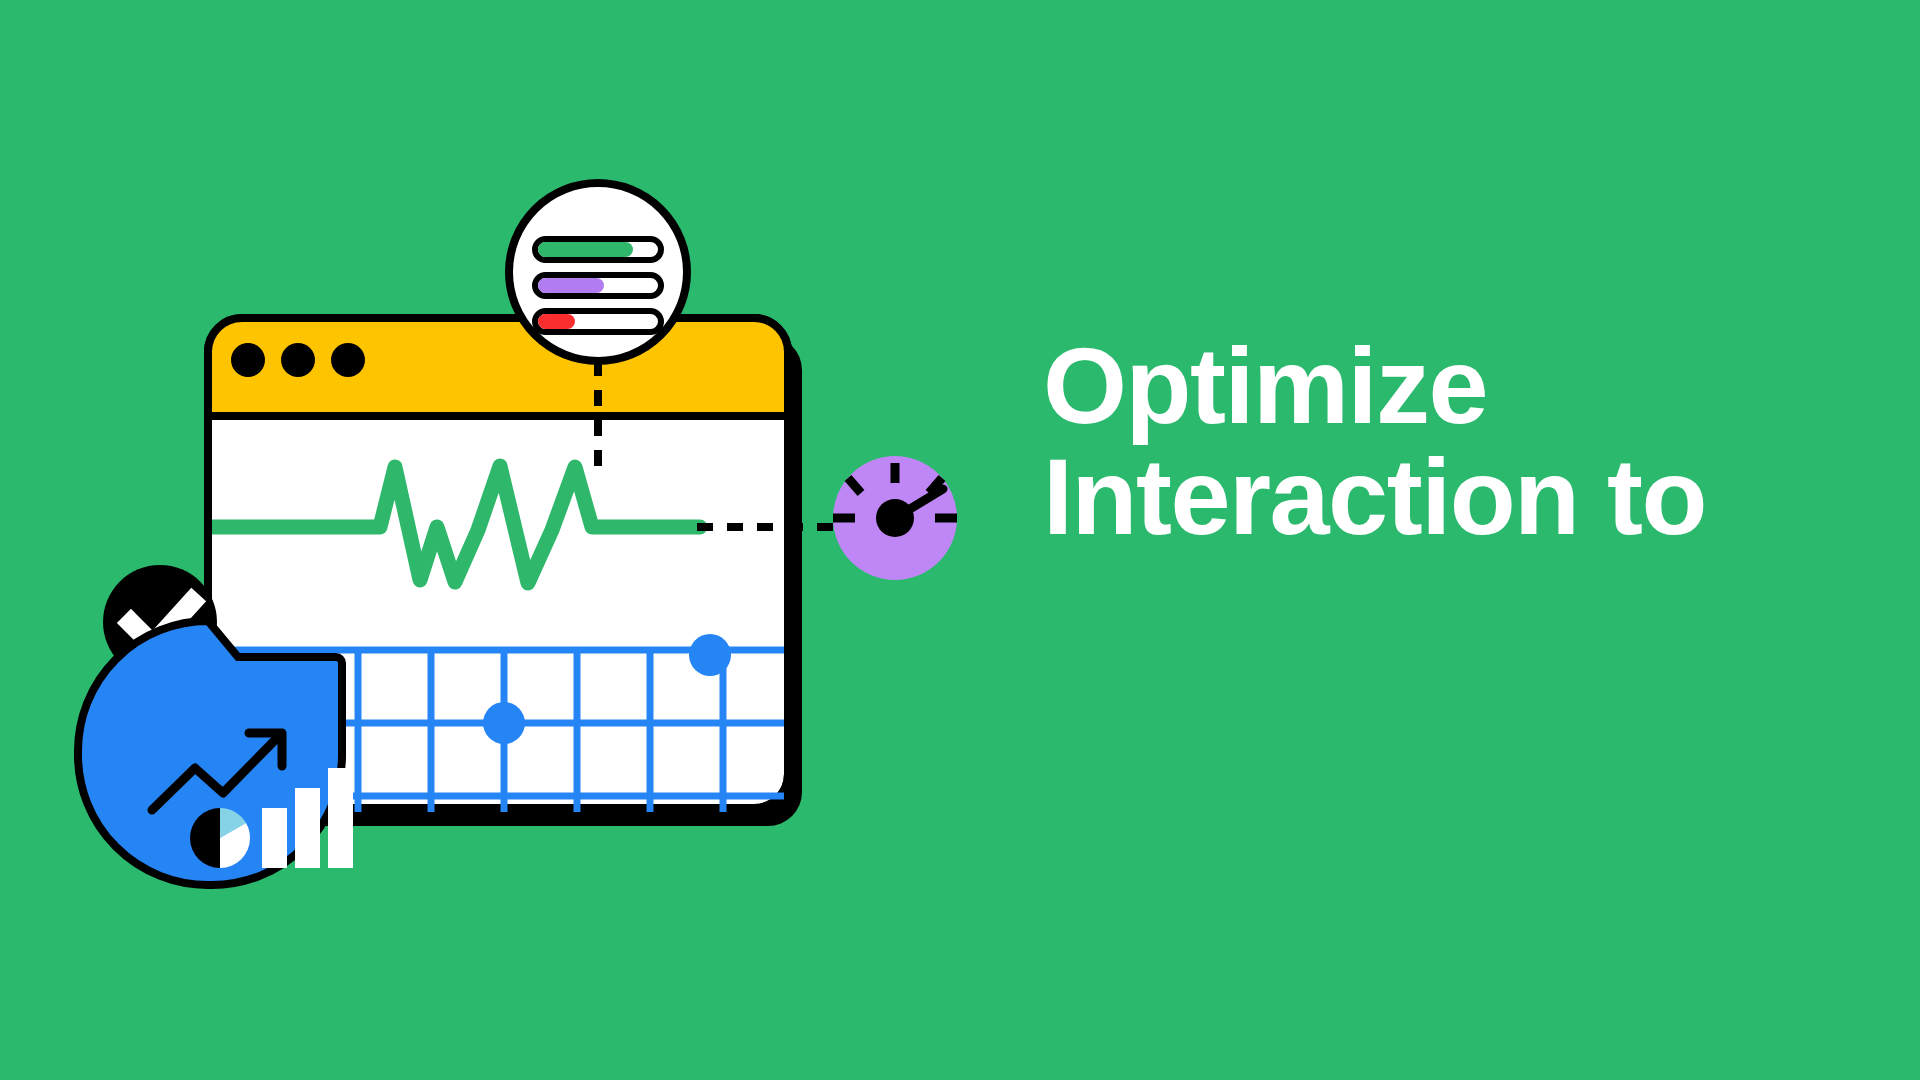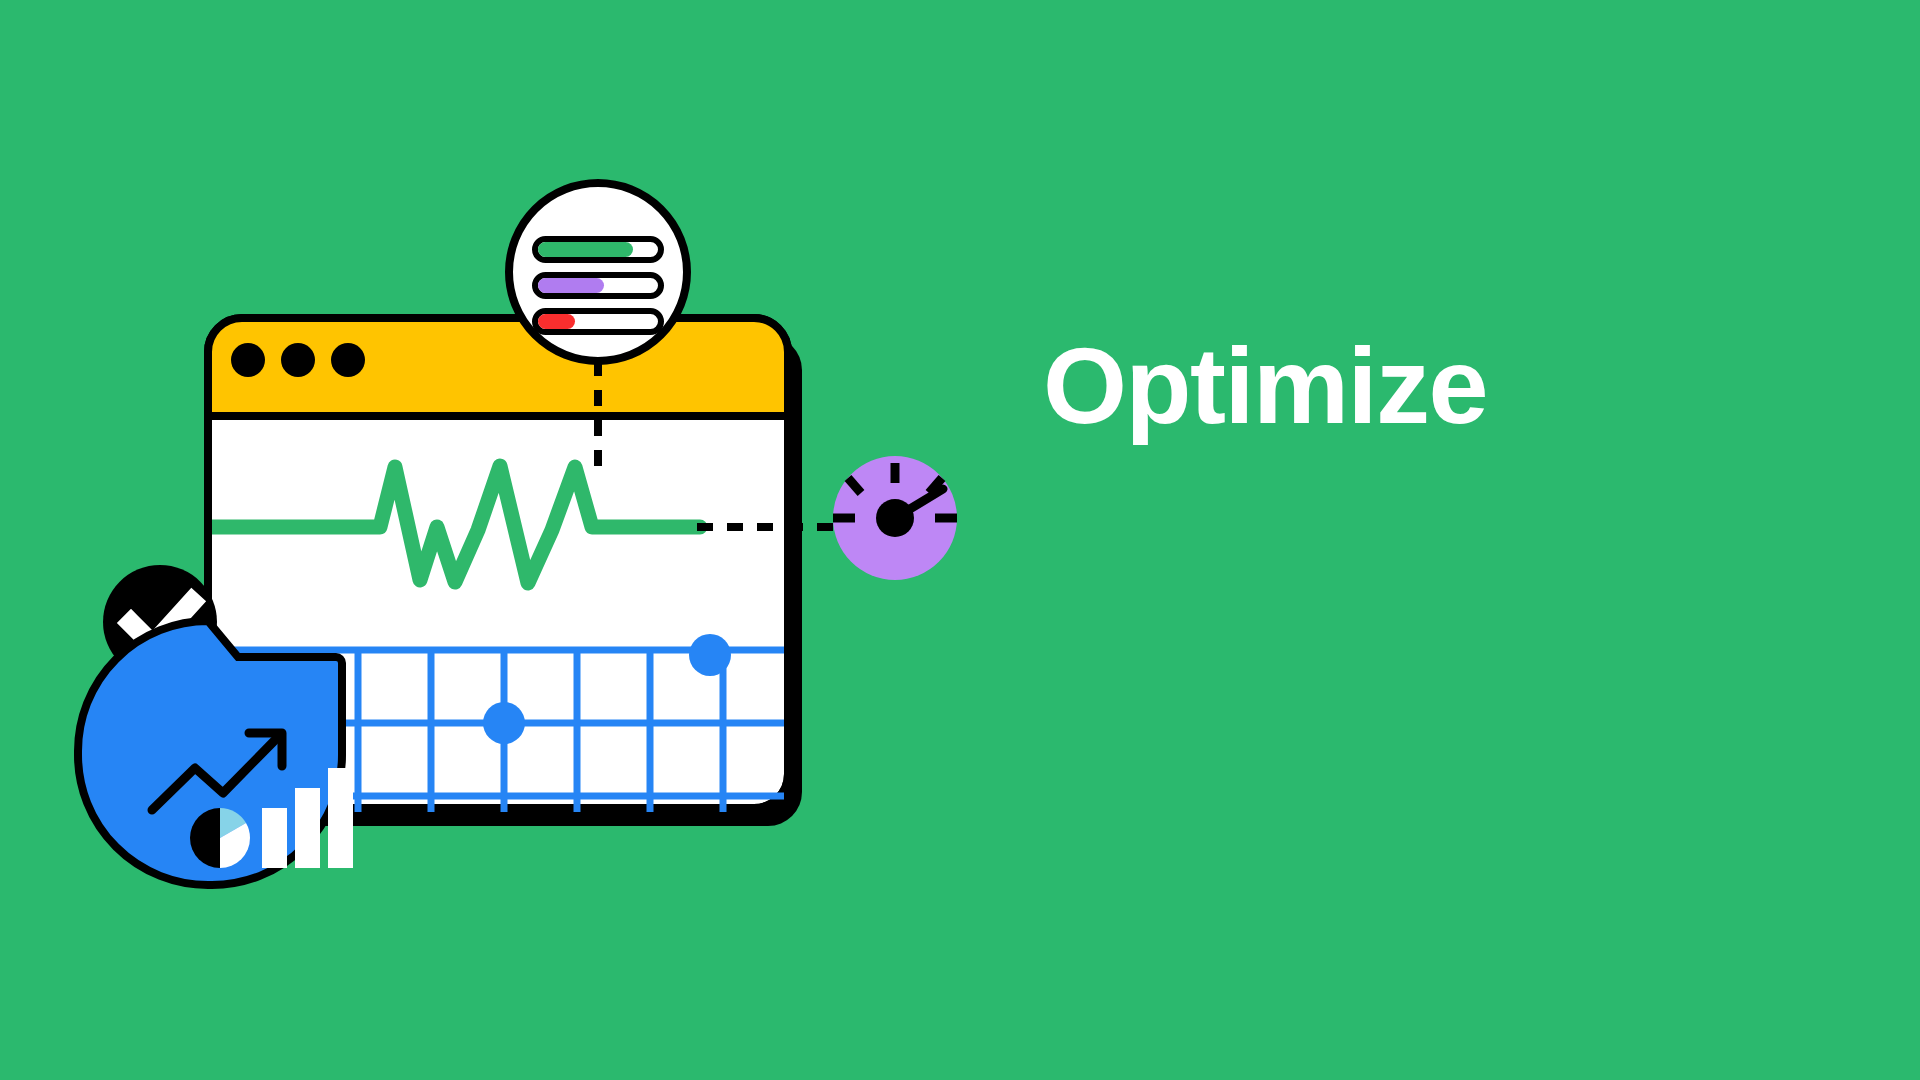--- a/index.html
+++ b/index.html
@@ -150,15 +150,16 @@
         <rect x="262" y="808" width="25" height="60" fill="#FFFFFF"></rect>
         <rect x="295" y="788" width="25" height="80" fill="#FFFFFF"></rect>
         <rect x="328" y="768" width="25" height="100" fill="#FFFFFF"></rect>
       </g>
 
     </svg>
   </div>
 
   <div id="headline">
     <div class="headline-line">Optimize</div>
+    <div class="headline-line">Interaction to</div>
   </div>
 
 </div>
 
 </body></html>

